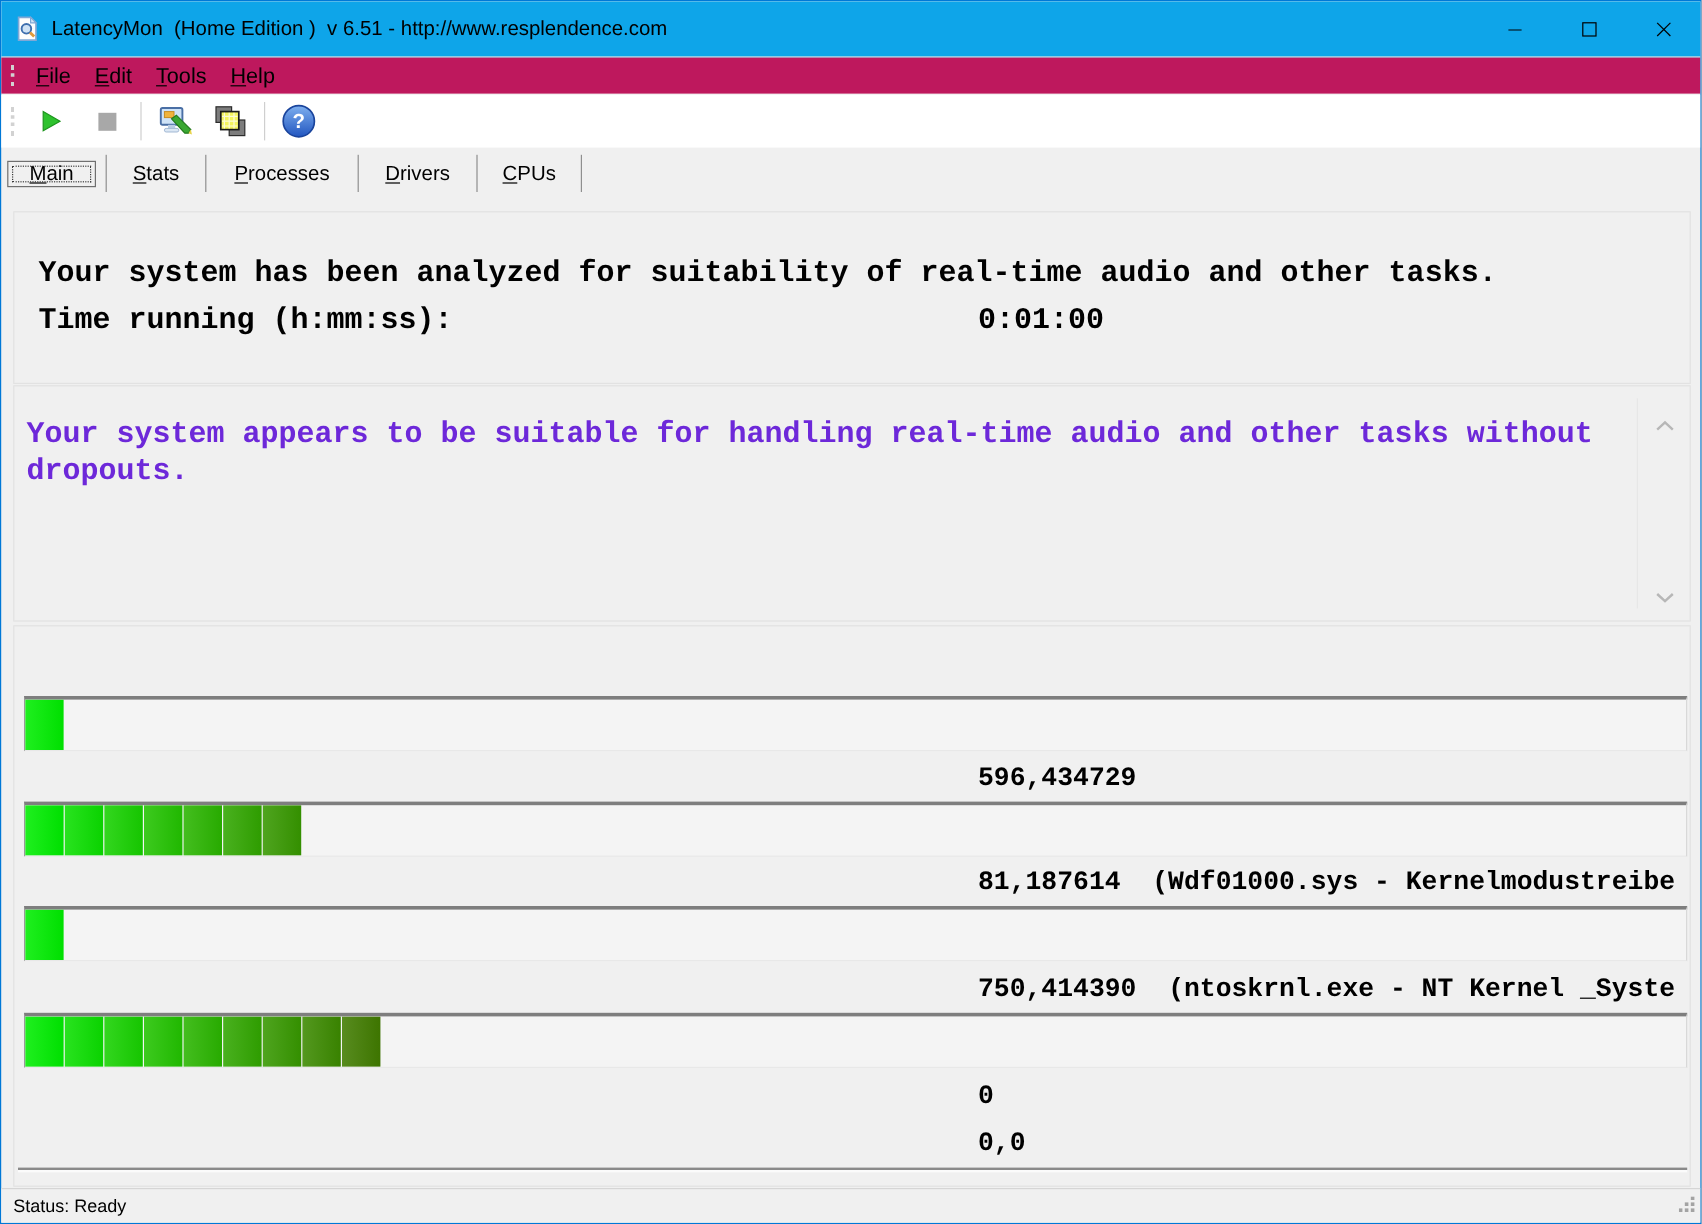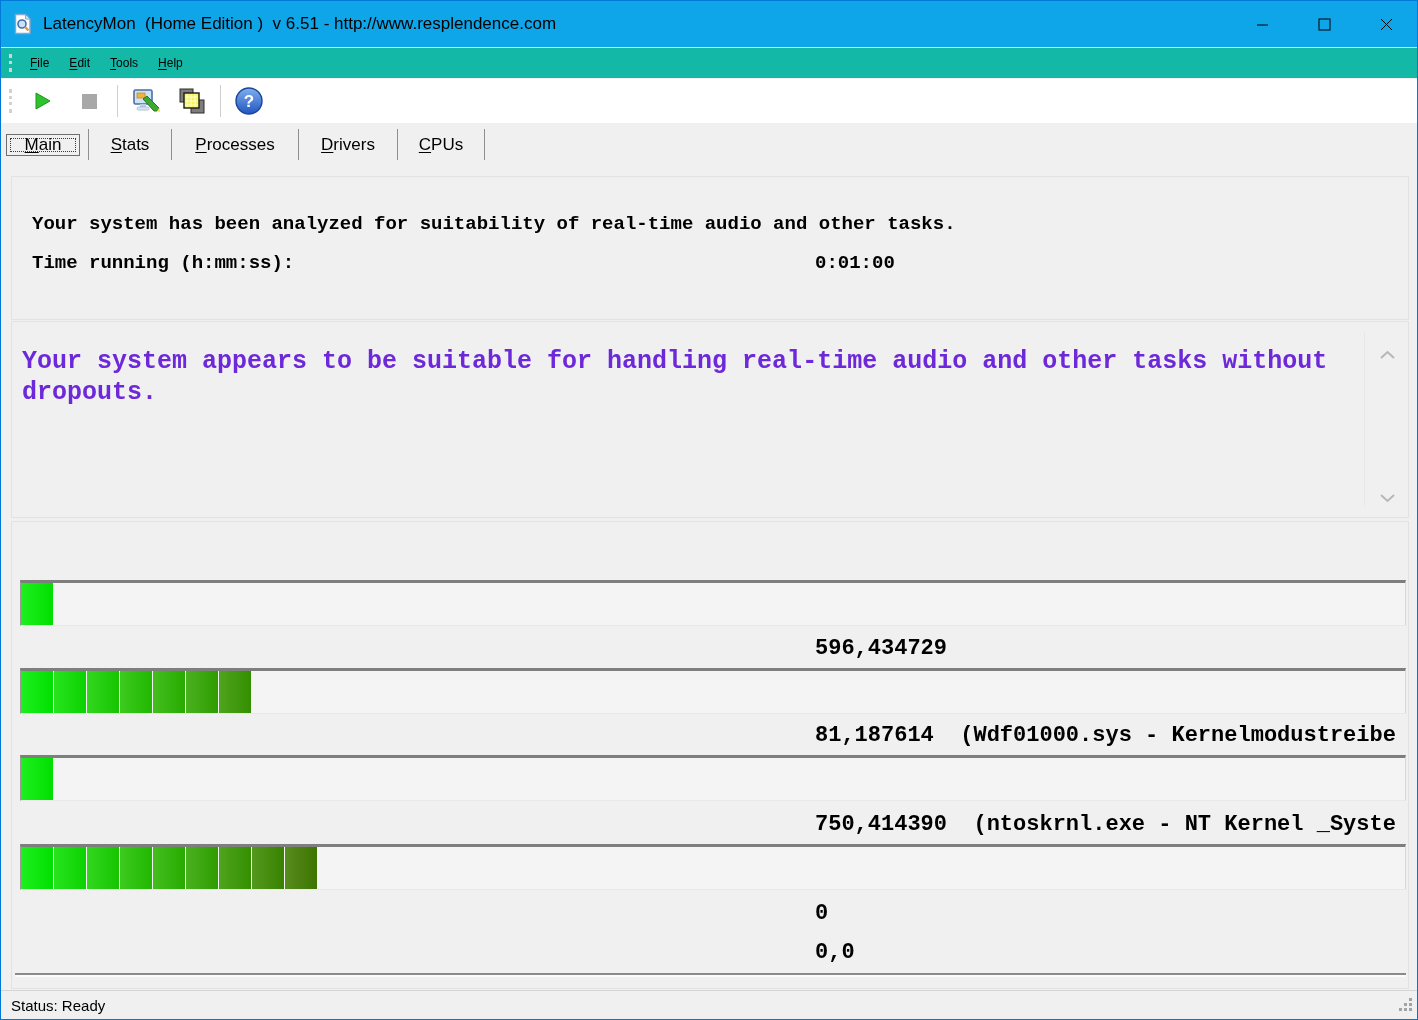--- a/index.html
+++ b/index.html
@@ -8,22 +8,22 @@
     background:#f0f0f0;border:1px solid #0078d7;overflow:hidden;
     font-family:"Liberation Sans",sans-serif;color:#000;
   }
   
   .titlebar{position:absolute;top:0;left:0;right:0;height:46px;background:#0ea5e9;
     display:flex;align-items:center;border-bottom:1px solid #e6e6e6;}
   .app-icon{margin-left:13px;display:flex;align-items:center;}
   .title{margin-left:11px;font-size:17px;flex:1;white-space:pre;}
   .winbtn{width:62px;height:46px;display:flex;align-items:center;justify-content:center;}
   
-  .menubar{position:absolute;top:47px;left:0;right:0;height:30px;background:#14b8a6;
-    display:flex;align-items:center;font-size:12px;}
+  .menubar{position:absolute;top:47px;left:0;right:0;height:30px;background:#be185d;
+    display:flex;align-items:center;font-size:18px;}
   .gripper{width:0;height:18px;border-left:3px dotted #d2d2d2;margin-left:8px;margin-right:8px;}
   .menu-item{padding:3px 10px;white-space:pre;}
   .uline{text-decoration:underline;text-underline-offset:2px;}
   
   .toolbar{position:absolute;top:78px;left:0;right:0;height:44px;background:#fff;
     display:flex;align-items:center;}
   .toolbar .gripper{height:24px;}
   .tbtn{width:46px;height:40px;display:flex;align-items:center;justify-content:center;}
   .tsep{width:1px;height:32px;background:#cfcfcf;margin:0 5px;}
   
@@ -36,21 +36,21 @@
   .tab-drivers{width:98px;}
   .tab-cpus{width:86px;}
   .tabsep{width:1px;height:31px;background:#8f8f8f;}
   
   .panel{position:absolute;left:10px;width:1398px;box-sizing:border-box;
     background:#f0f0f0;border:1px solid #e2e2e2;overflow:hidden;}
   .panel-analysis{top:175px;height:144px;}
   .panel-suitability{top:320px;height:197px;}
   .panel-measure{top:520px;height:468px;}
   .mono{font-family:"Liberation Mono","DejaVu Sans Mono",monospace;font-weight:bold;}
-  .analysis-line{position:absolute;left:20px;font-size:19px;white-space:pre;}
+  .analysis-line{position:absolute;left:20px;font-size:25px;white-space:pre;}
   .a-line1{top:36px;}
   .a-line2{top:75px;}
   .abs-val{position:absolute;left:783px;top:0;white-space:pre;}
   .suit-msg{position:absolute;left:10px;top:24px;width:1330px;
     font-size:25px;line-height:31px;}
   .vscroll-line{position:absolute;right:43px;top:10px;bottom:10px;width:1px;background:#e7e7e7;}
   .chev{position:absolute;right:12px;display:flex;}
   .chev-up{top:28px;} .chev-down{bottom:14px;}
   
   .meas-line{position:absolute;left:20px;right:3px;height:26px;font-size:22px;

